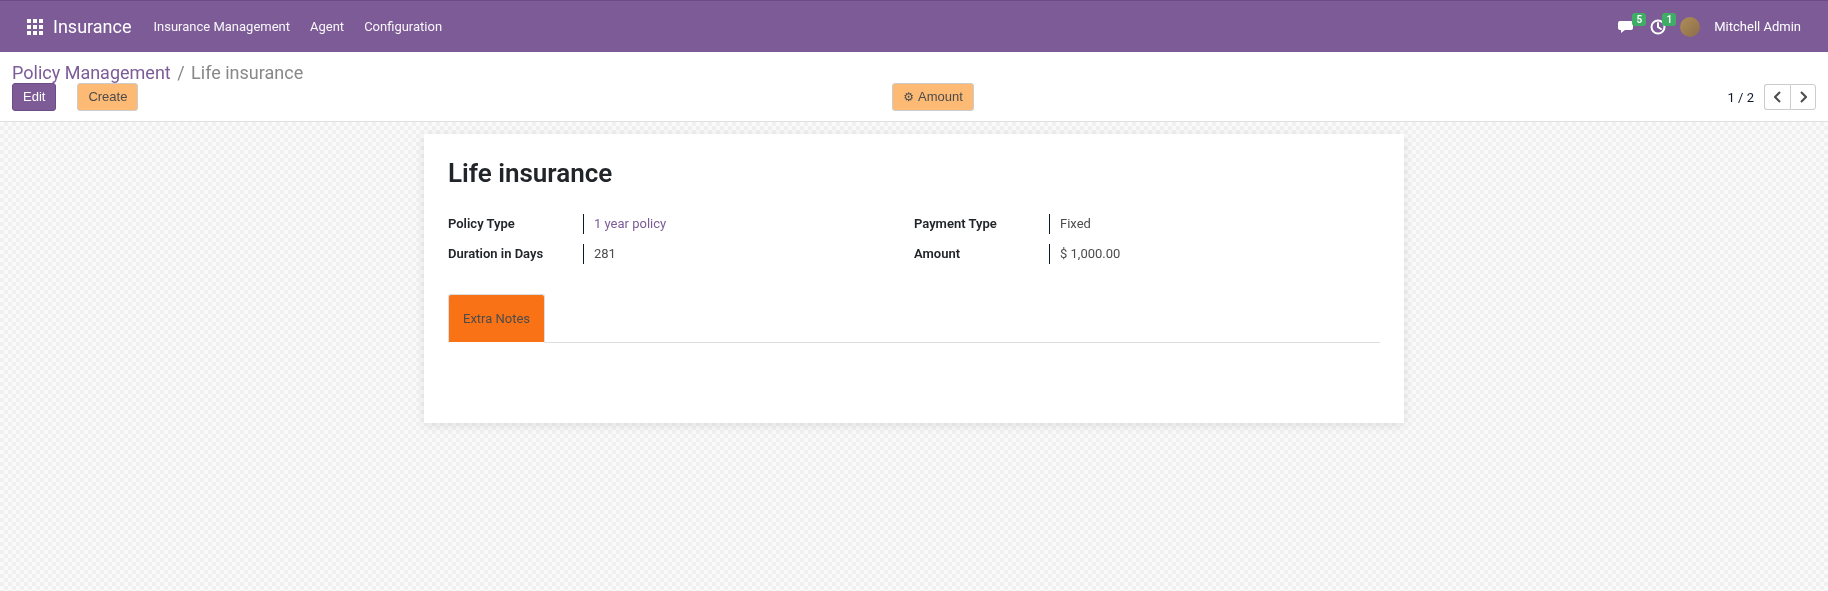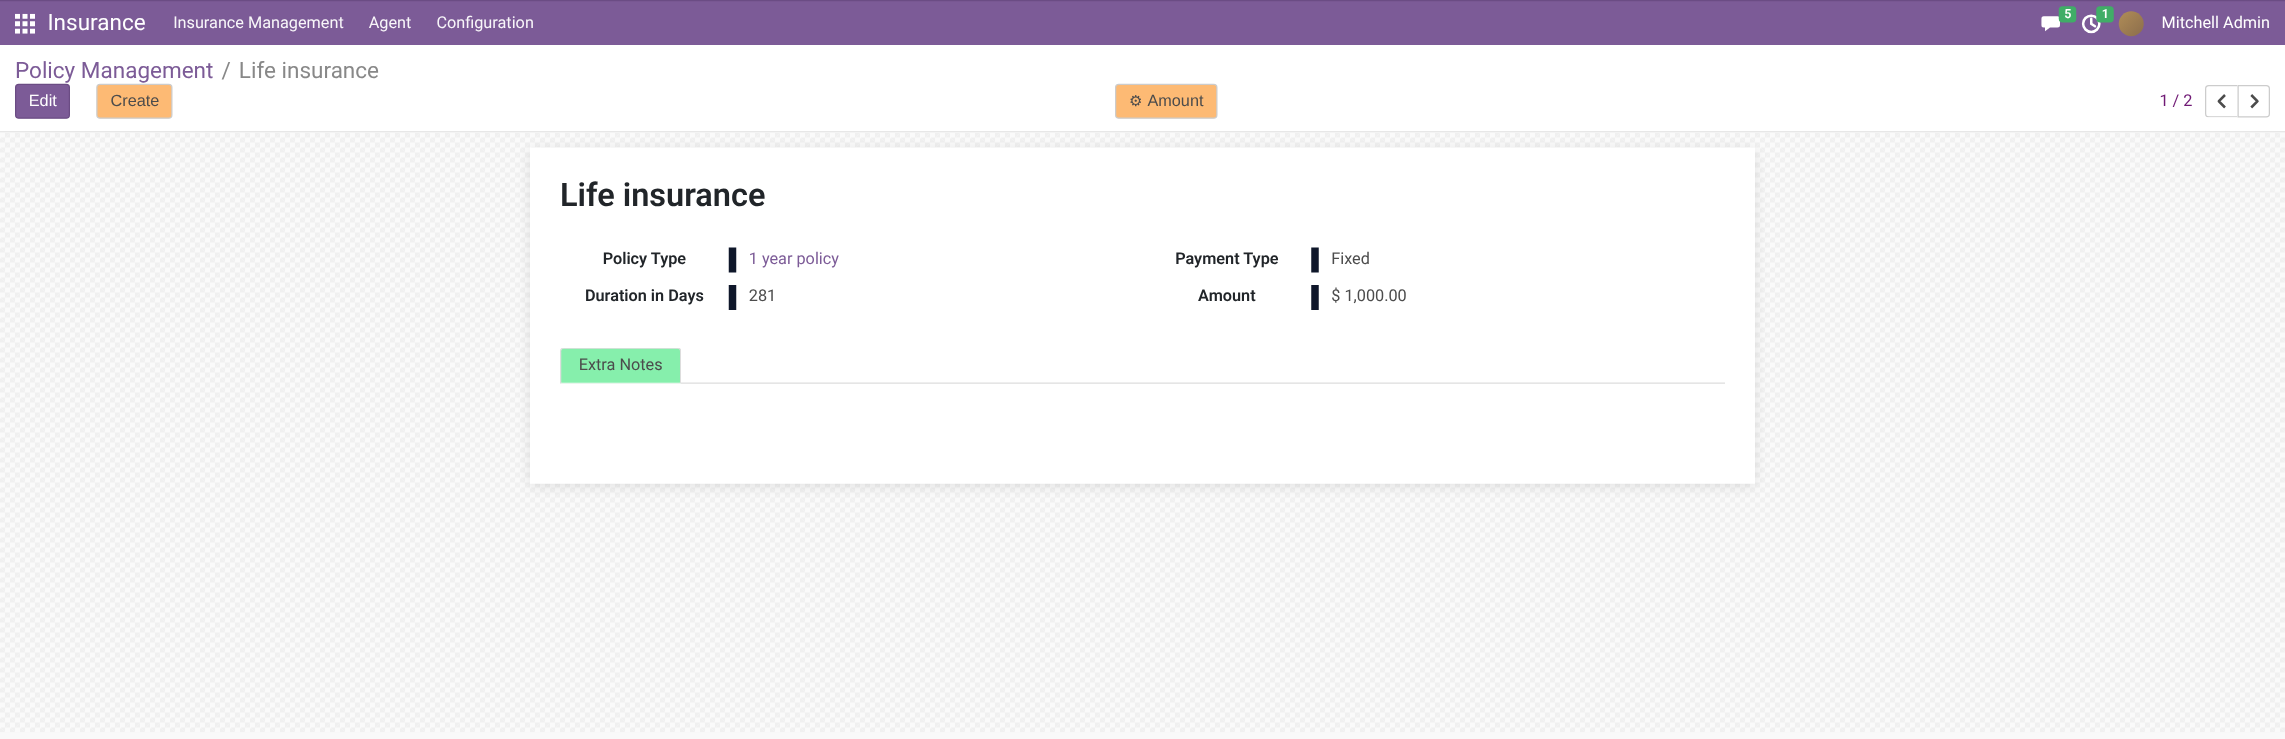--- a/index.html
+++ b/index.html
@@ -11,24 +11,24 @@
       font-family: -apple-system, BlinkMacSystemFont, "Segoe UI", Roboto, "Helvetica Neue", Arial, sans-serif;
       font-size: 13px;
       color: #4c4c4c;
       background: #f9f9f9;
     }
     
     
     .navbar {
       background: #7c5b97;
       color: #fff;
-      height: 36px;
-      display: flex;
-      align-items: center;
-      padding: 0 12px;
+      height: 52px;
+      display: flex;
+      align-items: center;
+      padding: 0 27px;
       border-top: 1px solid #6b4c84;
     }
     .navbar-left {
       display: flex;
       align-items: center;
       flex: 1;
     }
     .apps-icon {
       display: inline-block;
       width: 16px;
@@ -146,21 +146,21 @@
     .gear-glyph {
       font-size: 12px;
     }
     .controls-right {
       display: flex;
       align-items: center;
       gap: 6px;
     }
     .pager-text {
       font-size: 13px;
-      color: #701a75;
+      color: #0f172a;
       margin-right: 4px;
     }
     .pager-btn {
       border: 1px solid #ccc;
       background: #fff;
       width: 26px;
       height: 26px;
       display: flex;
       align-items: center;
       justify-content: center;
@@ -220,46 +220,45 @@
       align-items: start;
     }
     .field-col.col-right {
       border-left: none;
     }
     .field-label {
       font-weight: 600;
       color: #212529;
       font-size: 13px;
       padding-top: 2px;
-      text-align: center;
     }
     .field-value {
       font-size: 13px;
       color: #4c4c4c;
-      border-left: 6px solid #0f172a;
+      border-left: 1px solid #0f172a;
       padding-left: 10px;
       padding-top: 2px;
       padding-bottom: 2px;
       min-height: 20px;
     }
     .field-value.link {
       color: #7c5b97;
       cursor: pointer;
     }
     
     
     .tabs {
       border-bottom: 1px solid #ddd;
       display: flex;
     }
     .tab {
       border: 1px solid #ddd;
       border-bottom: 1px solid #fff;
-      background: #86efac;
-      padding: 6px 14px;
+      background: #f97316;
+      padding: 16px 14px;
       font-size: 13px;
       color: #4c4c4c;
       cursor: pointer;
       margin-bottom: -1px;
       border-radius: 3px 3px 0 0;
     }
   </style>
 </head>
 <body>
 

